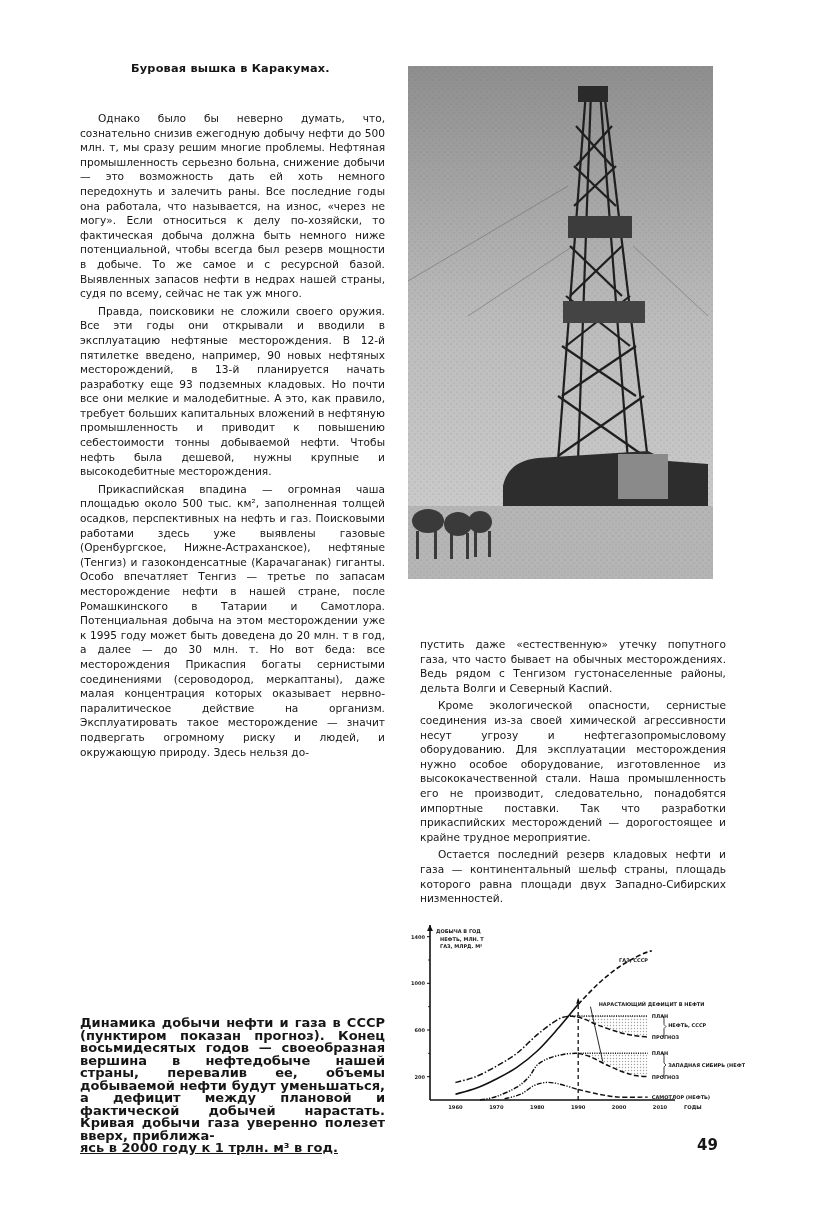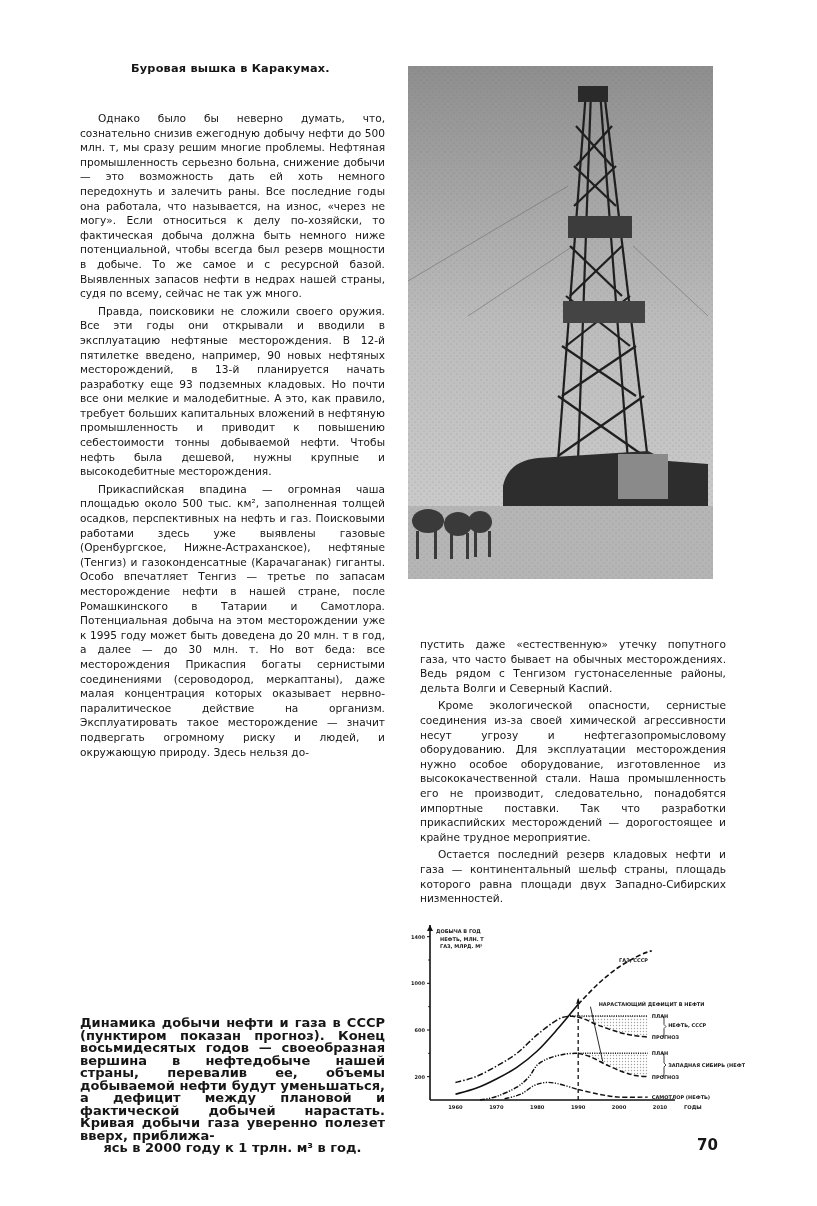--- a/index.html
+++ b/index.html
@@ -7,21 +7,21 @@
        font-family:"DejaVu Sans",sans-serif;}
   .caption-top{position:absolute;left:131px;top:56px;font-size:11.3px;font-weight:bold;letter-spacing:0.2px;margin-top:6px;}
   .col{position:absolute;font-size:10.6px;line-height:14.6px;text-align:justify;}
   .col p{margin:0 0 3px 0;text-indent:18px;}
   .col p.noind{text-indent:0;}
   #colL{left:80px;top:111px;width:305px;}
   #colR{left:408px;top:637px;width:306px;margin-left:12px;}
   .photo{position:absolute;left:408px;top:66px;width:305px;height:513px;overflow:hidden;background:#bdbdbd;}
   .chart-caption{position:absolute;left:80px;top:1017px;width:305px;font-size:13px;line-height:12.5px;
        font-weight:bold;text-align:justify;}
-  .chart-caption .last{text-align:center;display:block;}
+  .chart-caption .last{text-align:left;display:block;text-decoration:underline;}
   .chart{position:absolute;left:405px;top:925px;width:340px;height:200px;}
   .page-num{position:absolute;left:697px;top:1136px;font-size:15px;font-weight:bold;}
   svg text{font-family:"DejaVu Sans",sans-serif;font-weight:bold;fill:#1a1a1a;}
 </style>
 </head>
 <body>
 
 <div class="caption-top">Буровая вышка в Каракумах.</div>
 
 <div class="photo">
@@ -162,13 +162,13 @@
         <text x="246.8181818181818" y="153.66666666666666" font-size="5">ПРОГНОЗ</text>
         <text x="263.1818181818182" y="142" font-size="5">ЗАПАДНАЯ СИБИРЬ (НЕФТЬ)</text>
         <text x="246.8181818181818" y="174.08333333333334" font-size="5">САМОТЛОР (НЕФТЬ)</text>
         <path d="M257 91 q2 0 2 3 L259 99.5 l2 2 l-2 2 L259 109 q0 3 -2 3" fill="none" stroke="#111" stroke-width="0.8"></path>
         <path d="M257 128.33333333333334 q2 0 2 3 L259 138 l2 2 l-2 2 L259 148.66666666666666 q0 3 -2 3" fill="none" stroke="#111" stroke-width="0.8"></path>
         <line x1="185.45454545454547" y1="81.66666666666667" x2="197.72727272727272" y2="136.5" stroke="#111" stroke-width="0.9"></line>
       </g>
   </svg>
 </div>
 
-<div class="page-num">70</div>
+<div class="page-num">49</div>
 
 </body></html>

